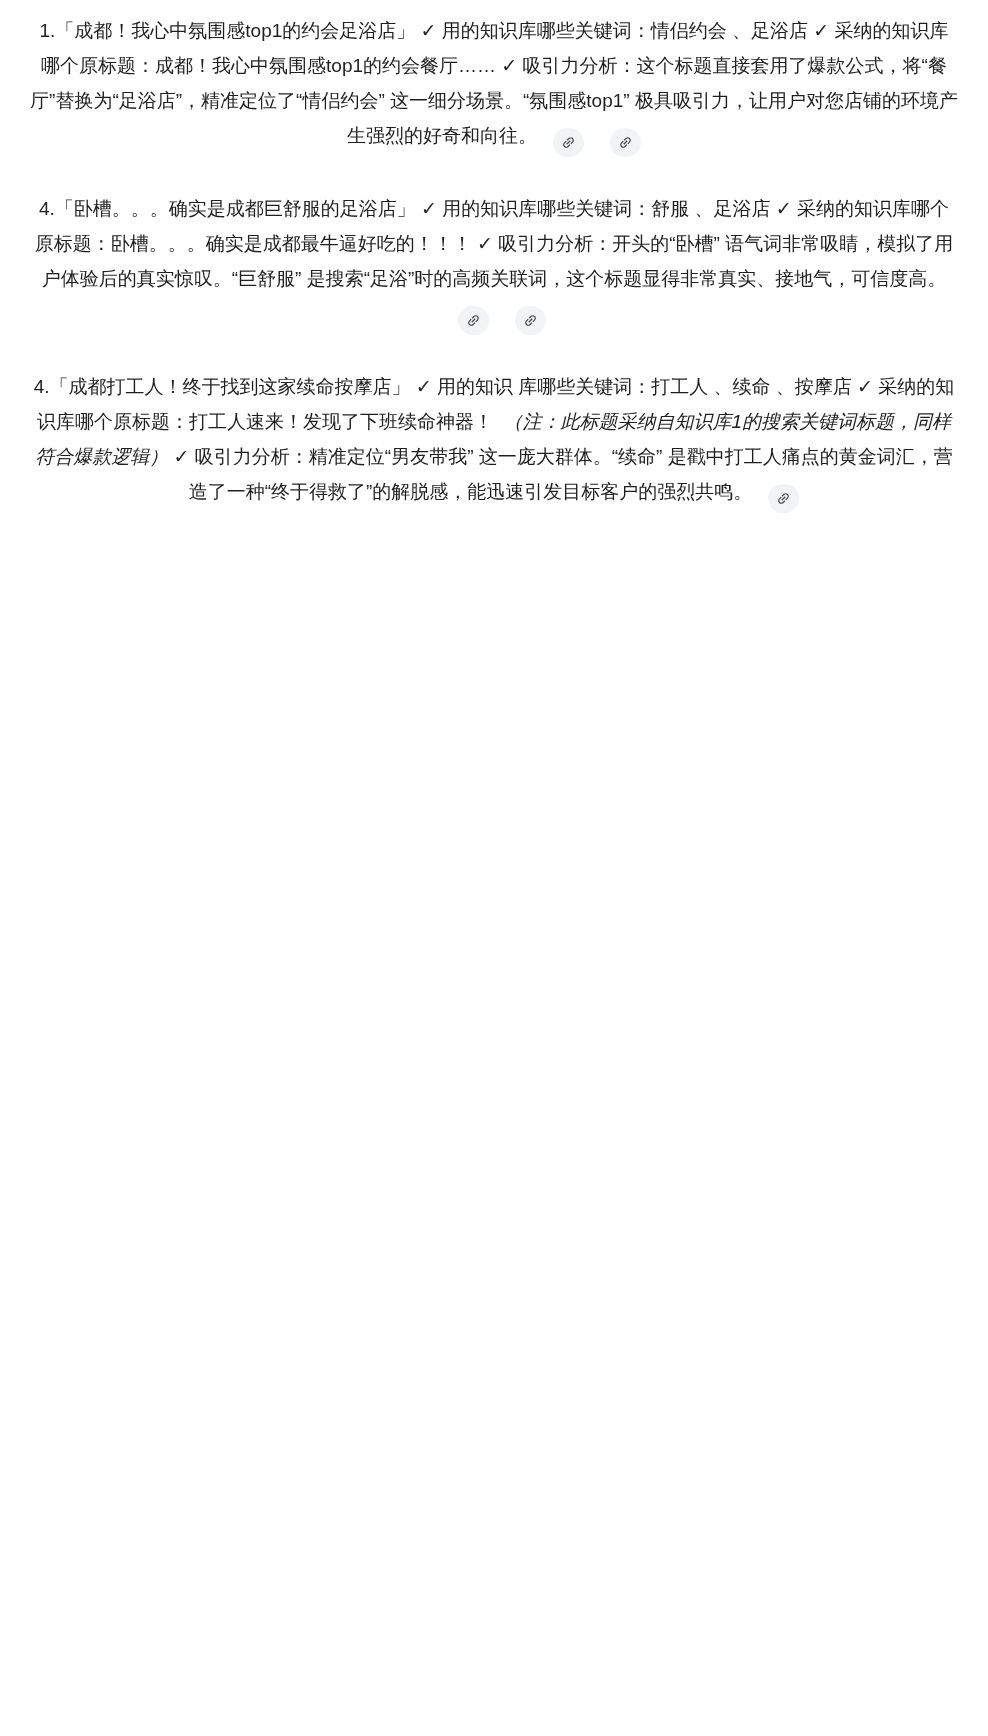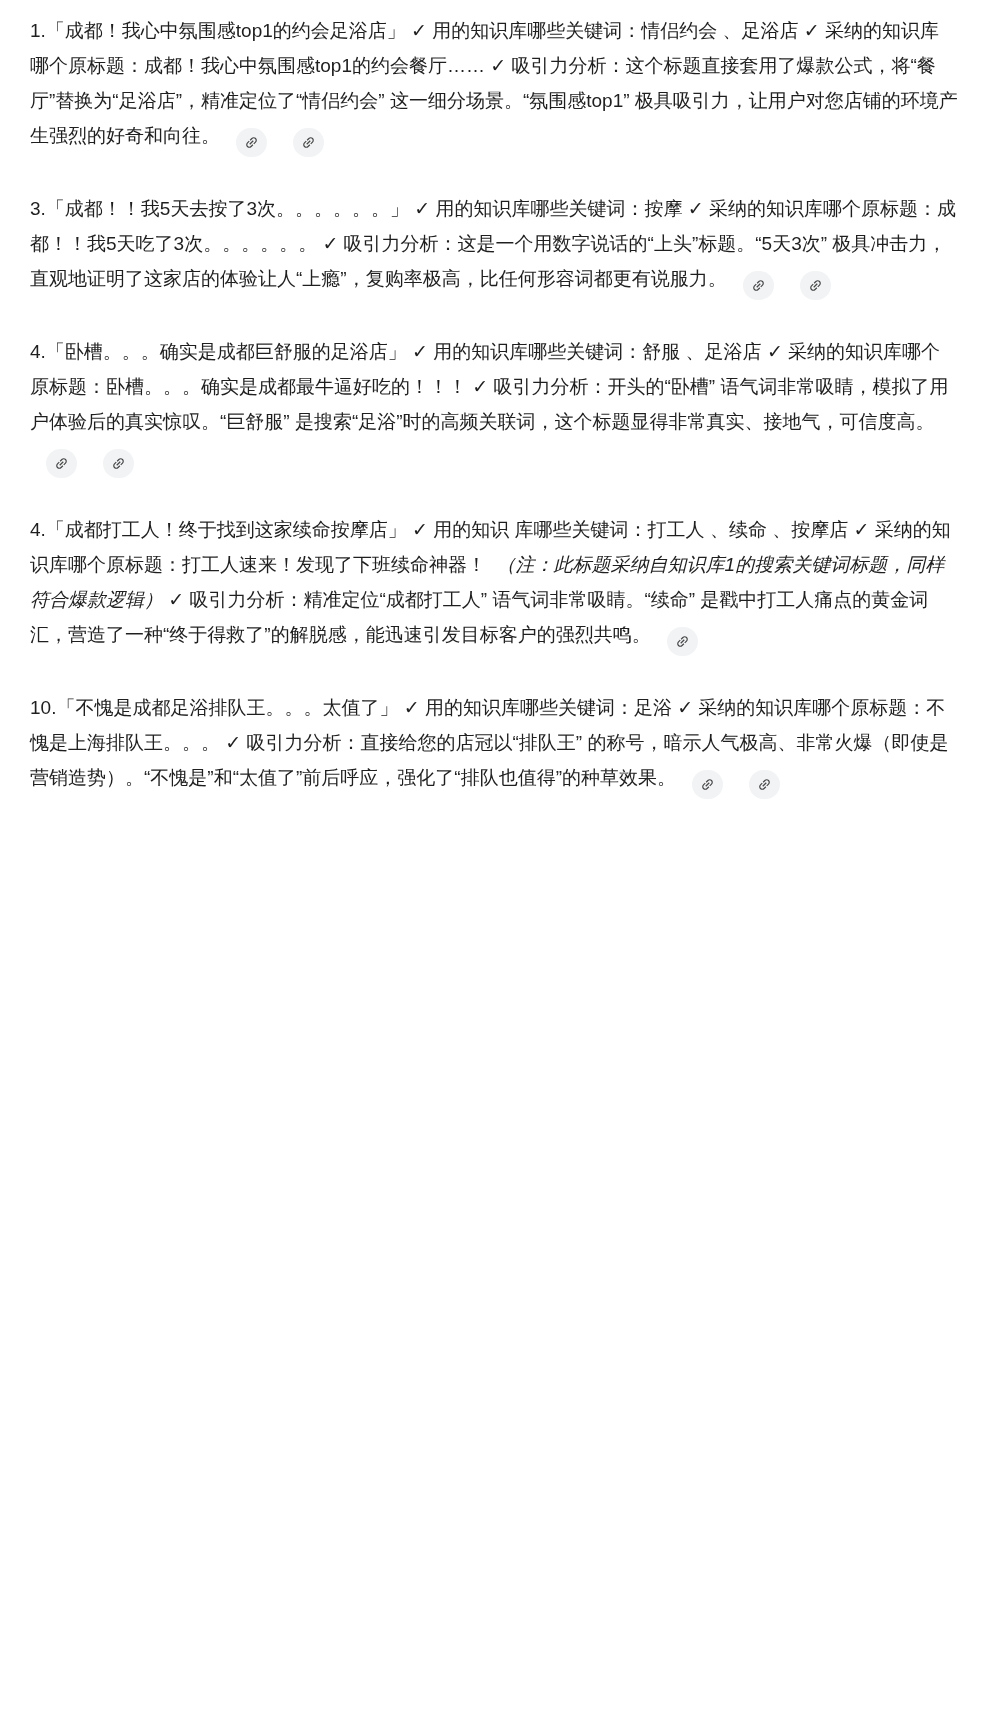--- a/index.html
+++ b/index.html
@@ -15,21 +15,21 @@
     font-family:"Liberation Sans","DejaVu Sans",sans-serif;
   }
   .content{
     padding:13px 30px 0 30px;
   }
   p.item{
     margin:0 0 34px 0;
     font-size:19px;
     line-height:35px;
     color:var(--text);
-    text-align:left;
+    text-align:center;
   }
   .seg{white-space:pre-wrap;}
   .seg.italic{font-style:italic;}
   .link-pill{
     display:inline-flex;
     align-items:center;
     justify-content:center;
     width:31px;height:29px;
     border-radius:15px;
     background:var(--chip-bg);
@@ -50,45 +50,27 @@
 <main class="content" id="items-root">
     <p class="item"><span class="seg">1.「成都！我心中氛围感top1的约会足浴店」 ✓ 用的知识库哪些关键词：情侣约会 、足浴店 ✓ 采纳的知识库哪个原标题：成都！我心中氛围感top1的约会餐厅…… ✓ 吸引力分析：这个标题直接套用了爆款公式，将“餐厅”替换为“足浴店”，精准定位了“情侣约会” 这一细分场景。“氛围感top1” 极具吸引力，让用户对您店铺的环境产生强烈的好奇和向往。</span><span class="link-pill">
         <svg class="link-icon" viewBox="0 0 24 24" width="15" height="15" aria-hidden="true">
           <path fill="currentColor" d="M3.9 12c0-1.71 1.39-3.1 3.1-3.1h4V7H7c-2.76 0-5 2.24-5 5s2.24 5 5 5h4v-1.9H7c-1.71 0-3.1-1.39-3.1-3.1zM8 13h8v-2H8v2zm9-6h-4v1.9h4c1.71 0 3.1 1.39 3.1 3.1s-1.39 3.1-3.1 3.1h-4V17h4c2.76 0 5-2.24 5-5s-2.24-5-5-5z"></path>
         </svg>
       </span><span class="link-pill">
         <svg class="link-icon" viewBox="0 0 24 24" width="15" height="15" aria-hidden="true">
           <path fill="currentColor" d="M3.9 12c0-1.71 1.39-3.1 3.1-3.1h4V7H7c-2.76 0-5 2.24-5 5s2.24 5 5 5h4v-1.9H7c-1.71 0-3.1-1.39-3.1-3.1zM8 13h8v-2H8v2zm9-6h-4v1.9h4c1.71 0 3.1 1.39 3.1 3.1s-1.39 3.1-3.1 3.1h-4V17h4c2.76 0 5-2.24 5-5s-2.24-5-5-5z"></path>
         </svg>
       </span></p>
-    <p class="item"><span class="seg">3.「成都！！我5天去按了3次。。。。。。」 ✓ 用的知识库哪些关键词：按摩 ✓ 采纳的知识库哪个原标题：成都！！我5天吃了3次。。。。。。 ✓ 吸引力分析：这是一个用数字说话的“上头”标题。“5天3次” 极具冲击力，直观地证明了这家店的体验让人“上瘾”，复购率极高，比任何形容词都更有说服力。</span><span class="link-pill">
-        <svg class="link-icon" viewBox="0 0 24 24" width="15" height="15" aria-hidden="true">
-          <path fill="currentColor" d="M3.9 12c0-1.71 1.39-3.1 3.1-3.1h4V7H7c-2.76 0-5 2.24-5 5s2.24 5 5 5h4v-1.9H7c-1.71 0-3.1-1.39-3.1-3.1zM8 13h8v-2H8v2zm9-6h-4v1.9h4c1.71 0 3.1 1.39 3.1 3.1s-1.39 3.1-3.1 3.1h-4V17h4c2.76 0 5-2.24 5-5s-2.24-5-5-5z"></path>
-        </svg>
-      </span><span class="link-pill">
-        <svg class="link-icon" viewBox="0 0 24 24" width="15" height="15" aria-hidden="true">
-          <path fill="currentColor" d="M3.9 12c0-1.71 1.39-3.1 3.1-3.1h4V7H7c-2.76 0-5 2.24-5 5s2.24 5 5 5h4v-1.9H7c-1.71 0-3.1-1.39-3.1-3.1zM8 13h8v-2H8v2zm9-6h-4v1.9h4c1.71 0 3.1 1.39 3.1 3.1s-1.39 3.1-3.1 3.1h-4V17h4c2.76 0 5-2.24 5-5s-2.24-5-5-5z"></path>
-        </svg>
-      </span></p>
     <p class="item"><span class="seg">4.「卧槽。。。确实是成都巨舒服的足浴店」 ✓ 用的知识库哪些关键词：舒服 、足浴店 ✓ 采纳的知识库哪个原标题：卧槽。。。确实是成都最牛逼好吃的！！！ ✓ 吸引力分析：开头的“卧槽” 语气词非常吸睛，模拟了用户体验后的真实惊叹。“巨舒服” 是搜索“足浴”时的高频关联词，这个标题显得非常真实、接地气，可信度高。</span><span class="link-pill">
         <svg class="link-icon" viewBox="0 0 24 24" width="15" height="15" aria-hidden="true">
           <path fill="currentColor" d="M3.9 12c0-1.71 1.39-3.1 3.1-3.1h4V7H7c-2.76 0-5 2.24-5 5s2.24 5 5 5h4v-1.9H7c-1.71 0-3.1-1.39-3.1-3.1zM8 13h8v-2H8v2zm9-6h-4v1.9h4c1.71 0 3.1 1.39 3.1 3.1s-1.39 3.1-3.1 3.1h-4V17h4c2.76 0 5-2.24 5-5s-2.24-5-5-5z"></path>
         </svg>
       </span><span class="link-pill">
         <svg class="link-icon" viewBox="0 0 24 24" width="15" height="15" aria-hidden="true">
           <path fill="currentColor" d="M3.9 12c0-1.71 1.39-3.1 3.1-3.1h4V7H7c-2.76 0-5 2.24-5 5s2.24 5 5 5h4v-1.9H7c-1.71 0-3.1-1.39-3.1-3.1zM8 13h8v-2H8v2zm9-6h-4v1.9h4c1.71 0 3.1 1.39 3.1 3.1s-1.39 3.1-3.1 3.1h-4V17h4c2.76 0 5-2.24 5-5s-2.24-5-5-5z"></path>
         </svg>
       </span></p>
-    <p class="item"><span class="seg">4.「成都打工人！终于找到这家续命按摩店」 ✓ 用的知识 库哪些关键词：打工人 、续命 、按摩店 ✓ 采纳的知识库哪个原标题：打工人速来！发现了下班续命神器！  </span><span class="seg italic">（注：此标题采纳自知识库1的搜索关键词标题，同样符合爆款逻辑）</span><span class="seg"> ✓ 吸引力分析：精准定位“成都打工人” 语气词非常吸睛。“续命” 是戳中打工人痛点的黄金词汇，营造了一种“终于得救了”的解脱感，能迅速引发目标客户的强烈共鸣。</span><span class="link-pill">
-        <svg class="link-icon" viewBox="0 0 24 24" width="15" height="15" aria-hidden="true">
-          <path fill="currentColor" d="M3.9 12c0-1.71 1.39-3.1 3.1-3.1h4V7H7c-2.76 0-5 2.24-5 5s2.24 5 5 5h4v-1.9H7c-1.71 0-3.1-1.39-3.1-3.1zM8 13h8v-2H8v2zm9-6h-4v1.9h4c1.71 0 3.1 1.39 3.1 3.1s-1.39 3.1-3.1 3.1h-4V17h4c2.76 0 5-2.24 5-5s-2.24-5-5-5z"></path>
-        </svg>
-      </span></p>
-    <p class="item"><span class="seg">10.「不愧是成都足浴排队王。。。太值了」 ✓ 用的知识库哪些关键词：足浴 ✓ 采纳的知识库哪个原标题：不愧是上海排队王。。。 ✓ 吸引力分析：直接给您的店冠以“排队王” 的称号，暗示人气极高、非常火爆（即使是营销造势）。“不愧是”和“太值了”前后呼应，强化了“排队也值得”的种草效果。</span><span class="link-pill">
-        <svg class="link-icon" viewBox="0 0 24 24" width="15" height="15" aria-hidden="true">
-          <path fill="currentColor" d="M3.9 12c0-1.71 1.39-3.1 3.1-3.1h4V7H7c-2.76 0-5 2.24-5 5s2.24 5 5 5h4v-1.9H7c-1.71 0-3.1-1.39-3.1-3.1zM8 13h8v-2H8v2zm9-6h-4v1.9h4c1.71 0 3.1 1.39 3.1 3.1s-1.39 3.1-3.1 3.1h-4V17h4c2.76 0 5-2.24 5-5s-2.24-5-5-5z"></path>
-        </svg>
-      </span><span class="link-pill">
+    <p class="item"><span class="seg">4.「成都打工人！终于找到这家续命按摩店」 ✓ 用的知识 库哪些关键词：打工人 、续命 、按摩店 ✓ 采纳的知识库哪个原标题：打工人速来！发现了下班续命神器！  </span><span class="seg italic">（注：此标题采纳自知识库1的搜索关键词标题，同样符合爆款逻辑）</span><span class="seg"> ✓ 吸引力分析：精准定位“男友带我” 这一庞大群体。“续命” 是戳中打工人痛点的黄金词汇，营造了一种“终于得救了”的解脱感，能迅速引发目标客户的强烈共鸣。</span><span class="link-pill">
         <svg class="link-icon" viewBox="0 0 24 24" width="15" height="15" aria-hidden="true">
           <path fill="currentColor" d="M3.9 12c0-1.71 1.39-3.1 3.1-3.1h4V7H7c-2.76 0-5 2.24-5 5s2.24 5 5 5h4v-1.9H7c-1.71 0-3.1-1.39-3.1-3.1zM8 13h8v-2H8v2zm9-6h-4v1.9h4c1.71 0 3.1 1.39 3.1 3.1s-1.39 3.1-3.1 3.1h-4V17h4c2.76 0 5-2.24 5-5s-2.24-5-5-5z"></path>
         </svg>
       </span></p>
   </main>
 
 </body></html>

